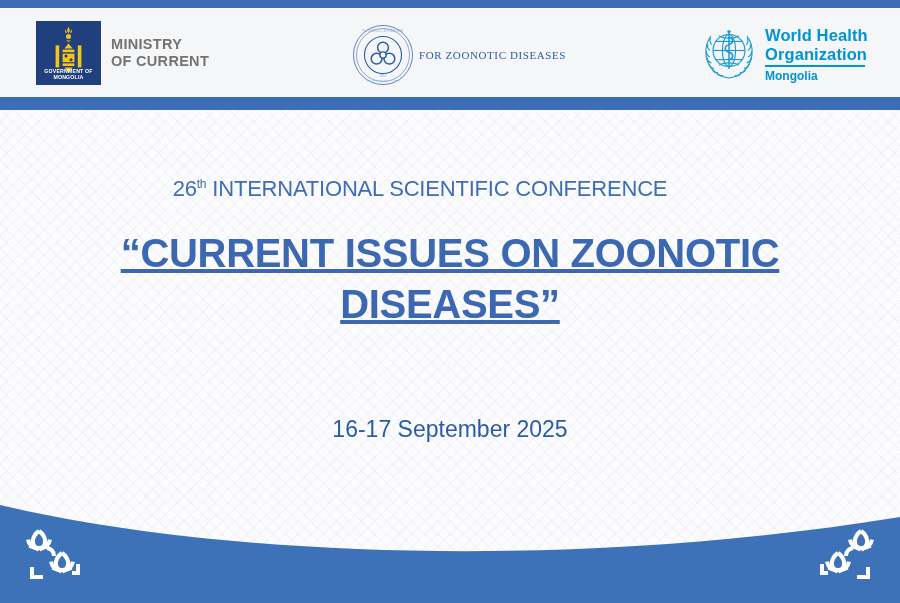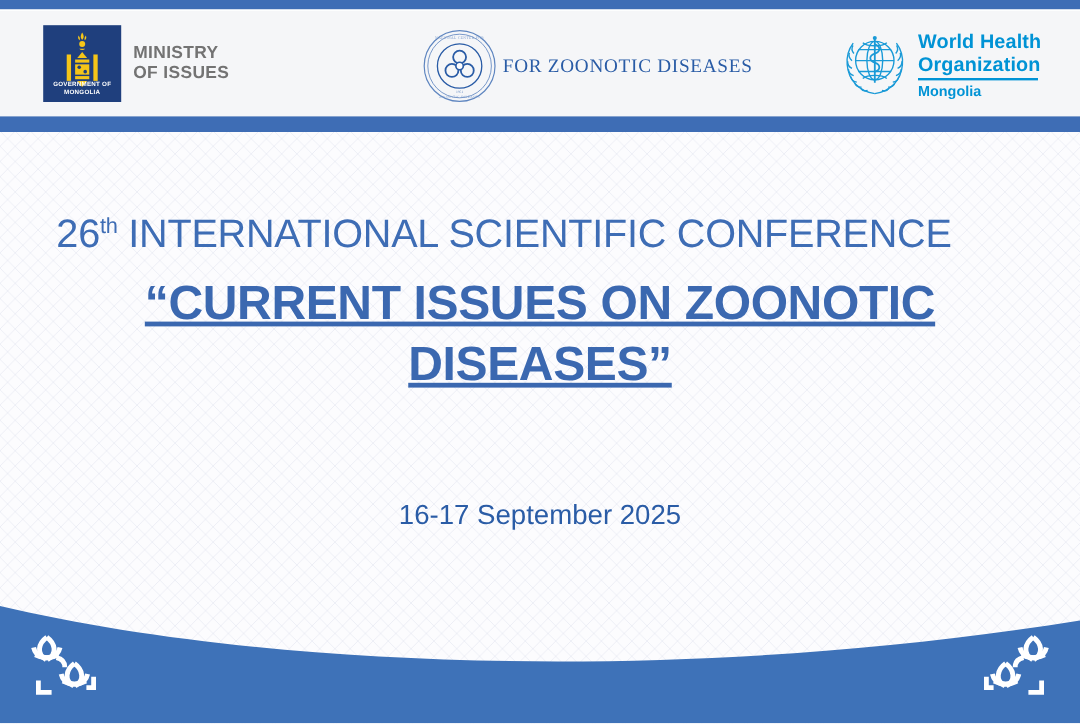--- a/index.html
+++ b/index.html
@@ -106,21 +106,21 @@
     color: #2a5ca6;
     font-family: "Liberation Serif", serif;
   }
   .nczd-name .l1 {
     font-size: 17.5px;
     letter-spacing: 0.8px;
     display: block;
     line-height: 19px;
   }
   .nczd-name .l2 {
-    font-size: 16px;
+    font-size: 11px;
     letter-spacing: 0.6px;
     display: block;
     line-height: 13px;
     margin-top: 1px;
     text-align: right;
   }
 
   
   .who-logo {
     position: absolute;
@@ -153,21 +153,21 @@
     line-height: 14px;
   }
 
   
   .conf-line {
     position: absolute;
     left: 0; top: 176px;
     width: 840px;
     text-align: center;
     color: #3e6db5;
-    font-size: 33px;
+    font-size: 22px;
     letter-spacing: -0.2px;
     white-space: nowrap;
   }
   .conf-line sup {
     font-size: 0.55em;
     vertical-align: super;
     line-height: 0;
   }
   .conf-theme {
     position: absolute;
@@ -253,21 +253,21 @@
             <path d="M32.5 33.6 a3.2 3.2 0 0 1 0 6.4 a3.2 3.2 0 0 0 0 -6.4 z"></path>
           </g>
         </svg>
         <div class="moh-emblem-text">
           <span>GOVERNMENT OF</span><br>
           <span>MONGOLIA</span>
         </div>
       </div>
       <div class="moh-name">
         <span>MINISTRY</span><br>
-        <span>OF ISSUES</span>
+        <span>OF CURRENT</span>
       </div>
     </div>
 
     <div class="nczd-logo">
       <svg class="nczd-seal" viewBox="0 0 62 62">
         <circle cx="31" cy="31" r="29.5" fill="none" stroke="#5f86c0" stroke-width="1"></circle>
         <circle cx="31" cy="31" r="26.5" fill="none" stroke="#5f86c0" stroke-width="0.7"></circle>
         <circle cx="31" cy="31" r="18.5" fill="none" stroke="#2a5ca6" stroke-width="1.1"></circle>
         <g fill="none" stroke="#2a5ca6" stroke-width="1.5">
           <circle cx="31" cy="23.6" r="5.4"></circle>

